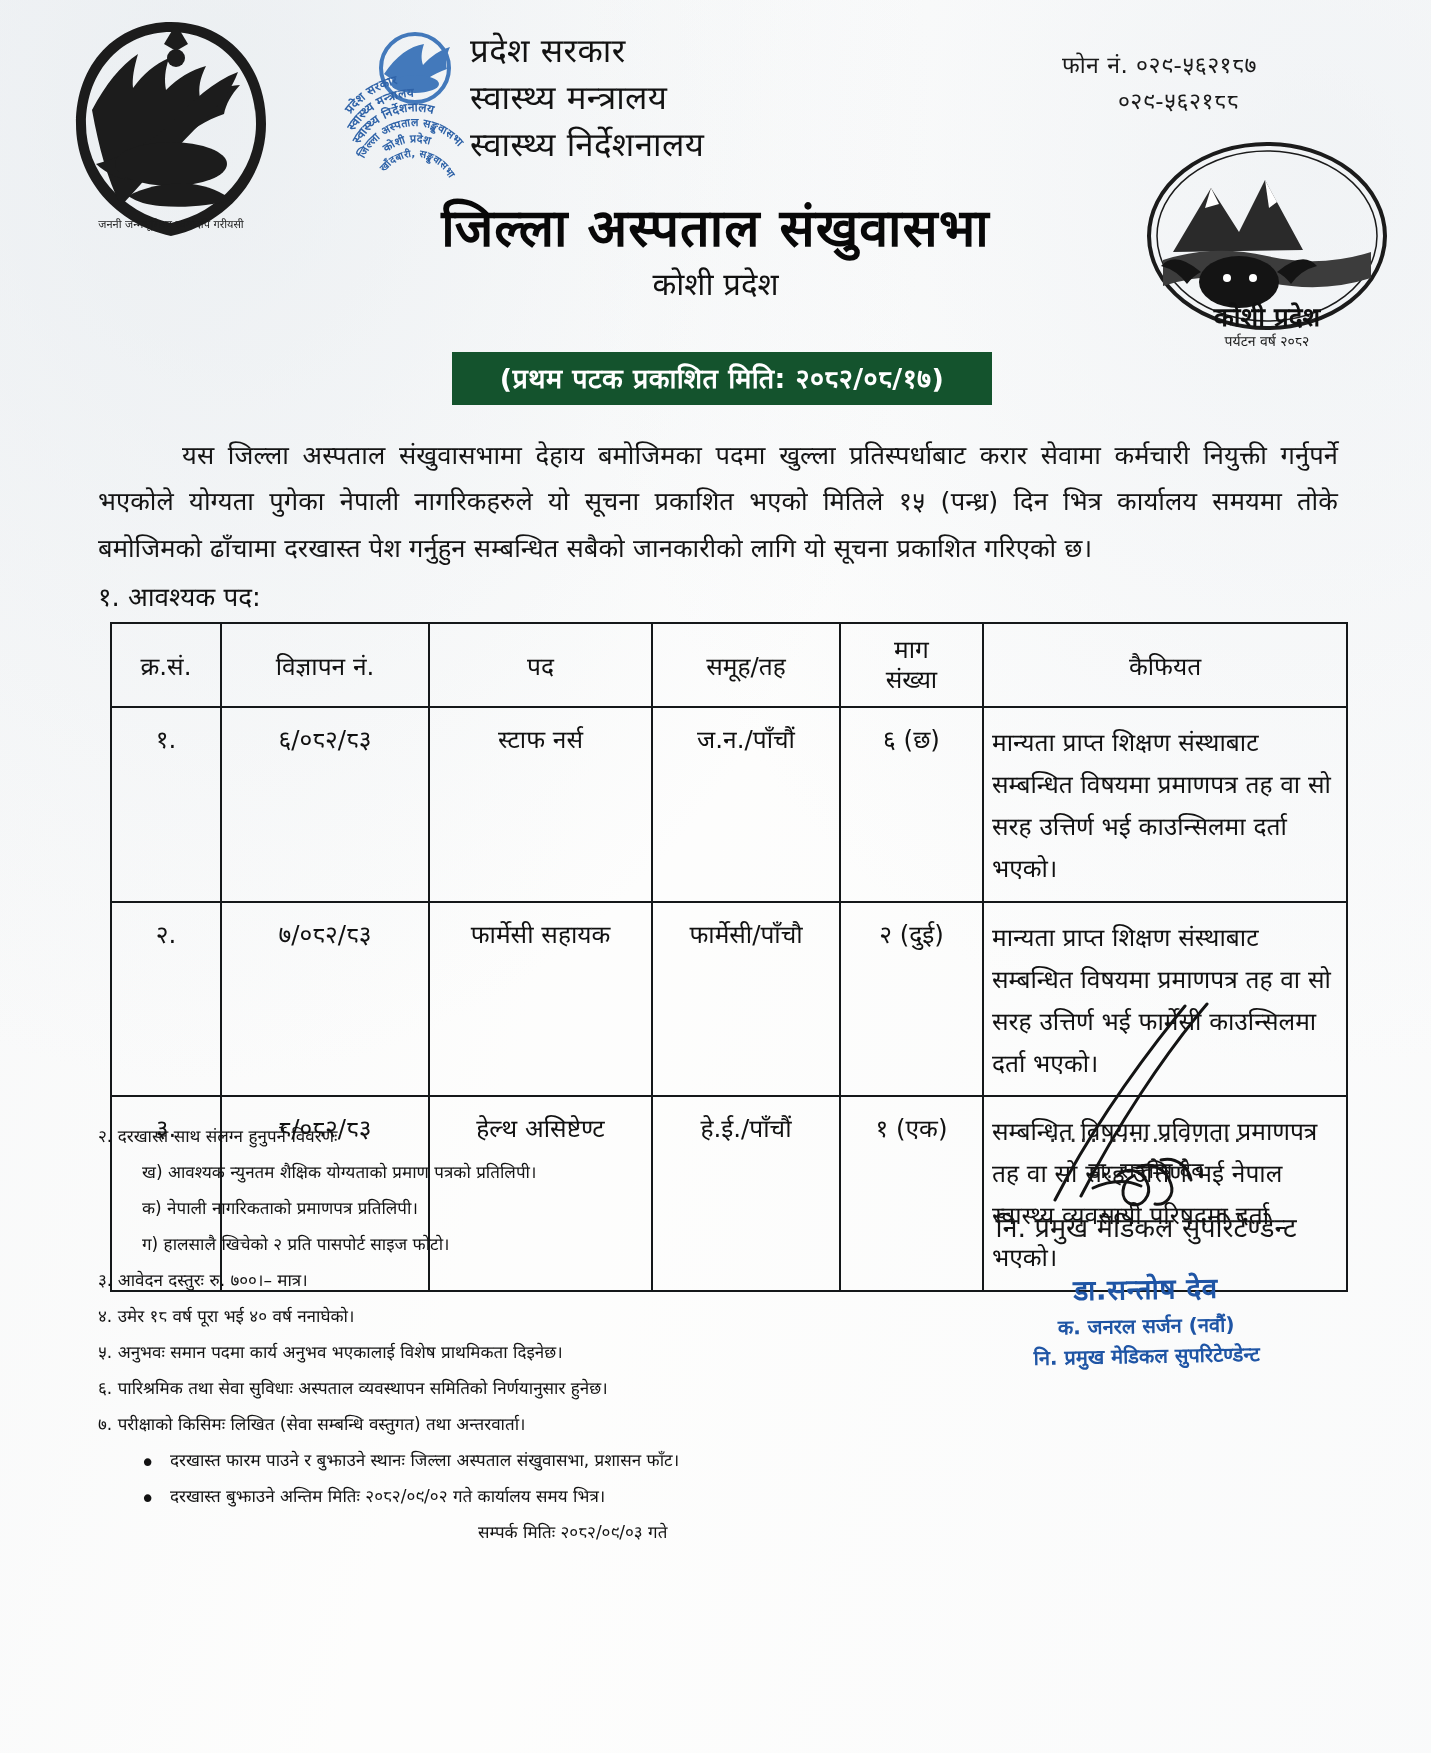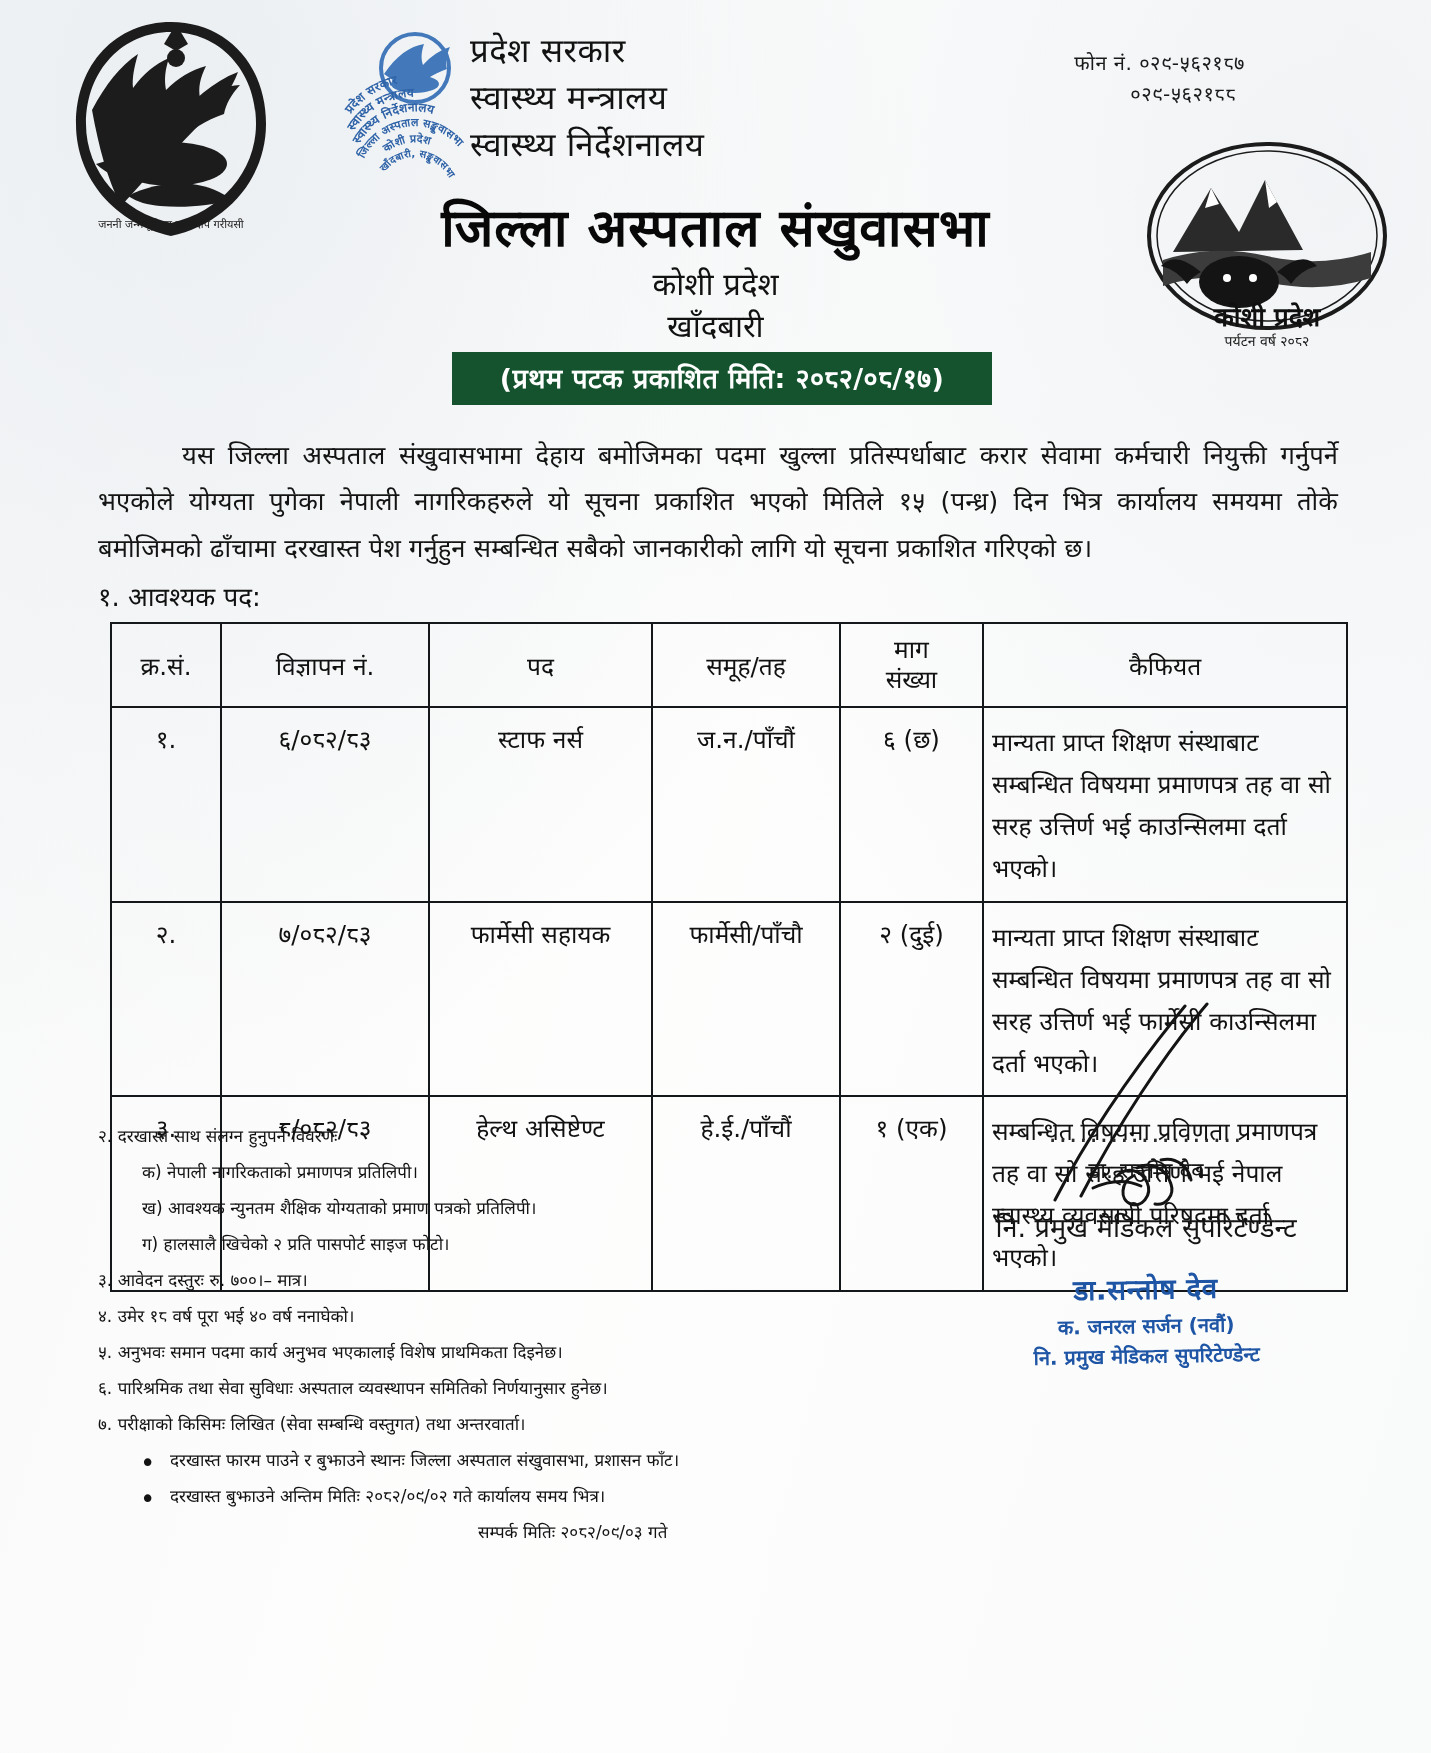--- a/index.html
+++ b/index.html
@@ -61,24 +61,24 @@
   }
   .koshi-logo {
     position: absolute;
     right: 40px;
     top: 132px;
     width: 248px;
     height: 222px;
   }
   .phone-block {
     position: absolute;
-    right: 186px;
+    right: 174px;
     top: 48px;
     text-align: left;
-    font-size: 20px;
+    font-size: 23px;
     line-height: 1.55;
     color: #1a1a1a;
     letter-spacing: .5px;
   }
   .phone-block div { white-space: nowrap; }
   .phone-block .second { padding-left: 56px; }
 
   .org-lines {
     position: absolute;
     left: 470px;
@@ -341,21 +341,20 @@
           <circle cx="84" cy="146" r="4" fill="#ffffff"></circle>
           <circle cx="110" cy="146" r="4" fill="#ffffff"></circle>
         </g>
         <text x="124" y="194" text-anchor="middle" font-size="26" font-weight="bold" fill="#101010" font-family="DejaVu Sans, sans-serif">कोशी प्रदेश</text>
         <text x="124" y="214" text-anchor="middle" font-size="14" fill="#1b1b1b" font-family="DejaVu Sans, sans-serif">पर्यटन वर्ष २०८२</text>
       </svg>
     </div>
 
     <div class="hospital-title">जिल्ला अस्पताल संखुवासभा</div>
     <div class="province-line">कोशी प्रदेश</div>
-    <div class="place-line">खाँदबारी</div>
   </div>
 
   <div class="publish-banner">(प्रथम पटक प्रकाशित मिति: २०८२/०८/१७)</div>
 
   <div class="intro">यस जिल्ला अस्पताल संखुवासभामा देहाय बमोजिमका पदमा खुल्ला प्रतिस्पर्धाबाट करार सेवामा कर्मचारी नियुक्ती गर्नुपर्ने भएकोले योग्यता पुगेका नेपाली नागरिकहरुले यो सूचना प्रकाशित भएको मितिले १५ (पन्ध्र) दिन भित्र कार्यालय समयमा तोके बमोजिमको ढाँचामा दरखास्त पेश गर्नुहुन सम्बन्धित सबैको जानकारीको लागि यो सूचना प्रकाशित गरिएको छ।</div>
 
   <div class="section-label">१. आवश्यक पद:</div>
 
   <table class="posts-table">
     <thead>
@@ -396,22 +395,22 @@
         <td class="c-post">हेल्थ असिष्टेण्ट</td>
         <td class="c-group">हे.ई./पाँचौं</td>
         <td class="c-qty">१ (एक)</td>
         <td class="c-rem">सम्बन्धित विषयमा प्रविणता प्रमाणपत्र तह वा सो सरह उत्तिर्ण भई नेपाल स्वास्थ्य व्यवसायी परिषदमा दर्ता भएको।</td>
       </tr>
     </tbody>
   </table>
 
   <div class="notes">
     <div class="note-line">२. दरखास्त साथ संलग्न हुनुपर्ने विवरणः</div>
+    <div class="sub-line">ख) आवश्यक न्युनतम शैक्षिक योग्यताको प्रमाण पत्रको प्रतिलिपी।</div>
     <div class="sub-line">क) नेपाली नागरिकताको प्रमाणपत्र प्रतिलिपी।</div>
-    <div class="sub-line">ख) आवश्यक न्युनतम शैक्षिक योग्यताको प्रमाण पत्रको प्रतिलिपी।</div>
     <div class="sub-line">ग) हालसालै खिचेको २ प्रति पासपोर्ट साइज फोटो।</div>
     <div class="note-line">३. आवेदन दस्तुरः रु. ७००।– मात्र।</div>
     <div class="note-line">४. उमेर १८ वर्ष पूरा भई ४० वर्ष ननाघेको।</div>
     <div class="note-line">५. अनुभवः समान पदमा कार्य अनुभव भएकालाई विशेष प्राथमिकता दिइनेछ।</div>
     <div class="note-line">६. पारिश्रमिक तथा सेवा सुविधाः अस्पताल व्यवस्थापन समितिको निर्णयानुसार हुनेछ।</div>
     <div class="note-line">७. परीक्षाको किसिमः लिखित (सेवा सम्बन्धि वस्तुगत) तथा अन्तरवार्ता।</div>
     <div class="bullet-line">दरखास्त फारम पाउने र बुझाउने स्थानः जिल्ला अस्पताल संखुवासभा, प्रशासन फाँट।</div>
     <div class="bullet-line">दरखास्त बुझाउने अन्तिम मितिः २०८२/०९/०२ गते कार्यालय समय भित्र।</div>
     <div class="contact-line">सम्पर्क मितिः २०८२/०९/०३ गते</div>
   </div>

